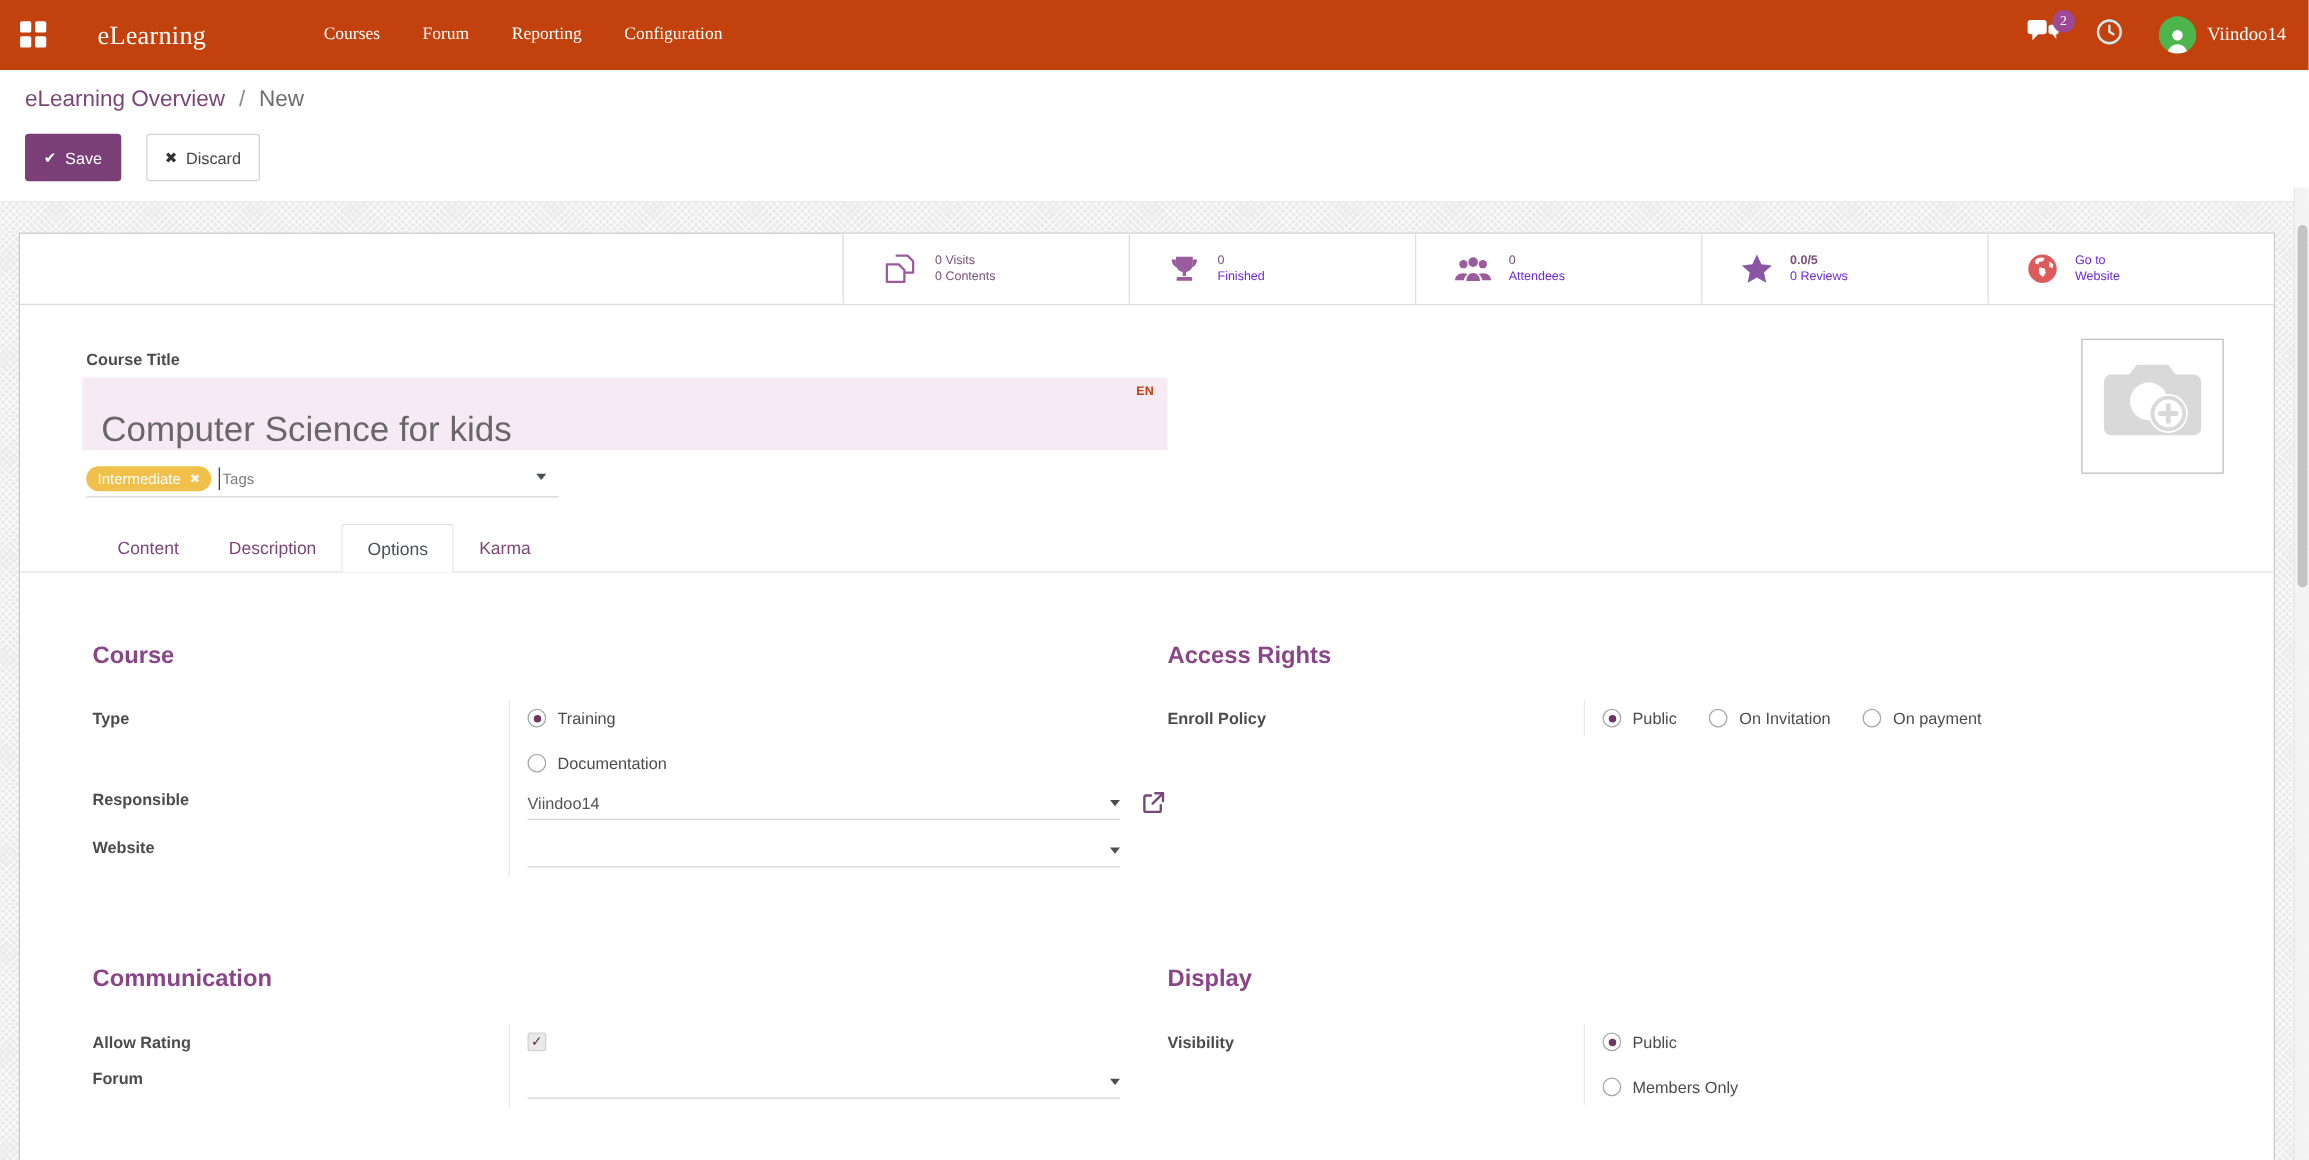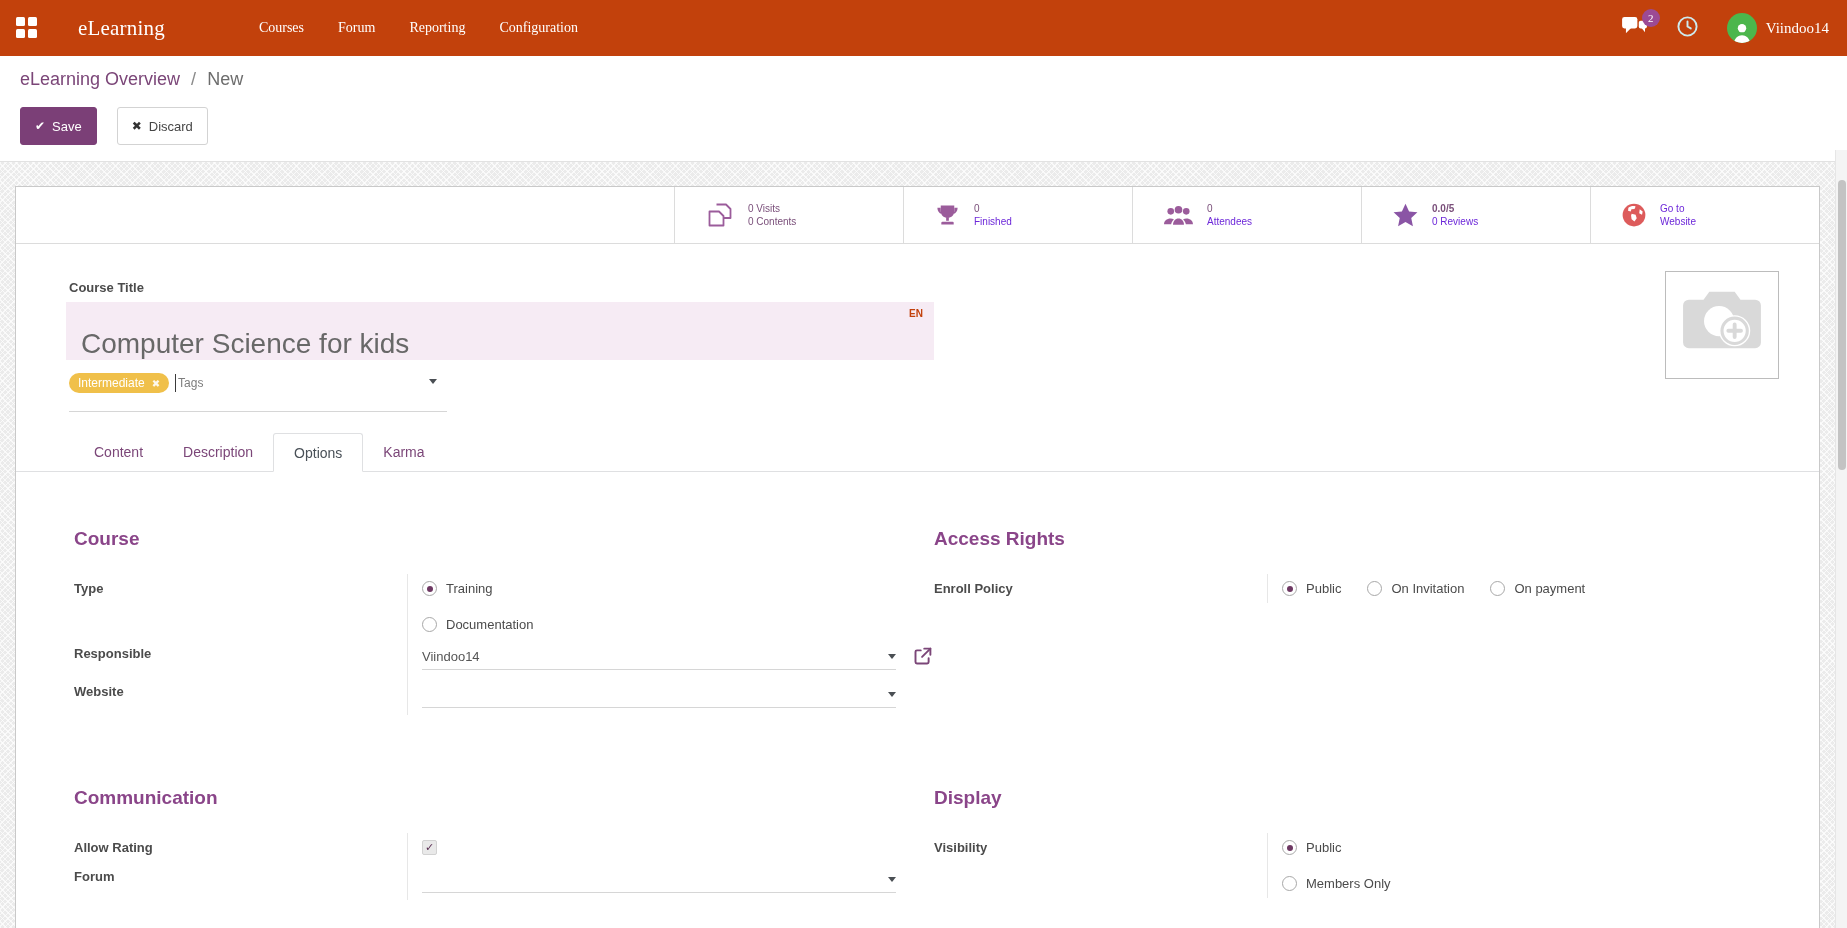--- a/index.html
+++ b/index.html
@@ -56,21 +56,21 @@
   .st-purple { color:#7a4f7a; }
   .st-gray { color:#6d28d9; }
   .st-bold { font-weight:bold; }
 
   
   .sheet-body { padding:36px 40px 0 50px; position:relative; }
   .title-label { font-size:13px; font-weight:bold; color:#4b4b4b; margin:0 0 7px 3px; }
   .title-input { width:868px; height:58px; background:#f6ebf4; position:relative; display:flex; align-items:flex-end; padding-left:15px; cursor:text; }
   .title-text { font-size:28px; color:#686868; }
   .lang-badge { position:absolute; top:6px; right:11px; font-size:10px; font-weight:bold; color:#c2410c; cursor:pointer; }
-  .tags-field { width:378px; margin:13px 0 0 3px; border-bottom:1px solid #d6d6d6; display:flex; align-items:center; padding-bottom:18px; position:relative; cursor:text; }
+  .tags-field { width:378px; margin:13px 0 0 3px; border-bottom:1px solid #d6d6d6; display:flex; align-items:center; padding-bottom:4px; position:relative; cursor:text; }
   .tag-pill { background:#f0c04a; color:#fff; border-radius:11px; font-size:12px; padding:3px 9px; display:inline-flex; align-items:center; gap:7px; cursor:default; }
   .tag-x { font-size:10px; cursor:pointer; opacity:.9; }
   .text-cursor { width:1px; height:18px; background:#3a3a3a; margin-left:6px; }
   .tags-ph { color:#7d7d7d; font-size:12px; margin-left:2px; }
   .caret { width:0; height:0; border-left:4.5px solid transparent; border-right:4.5px solid transparent; border-top:5.5px solid #4a4f54; cursor:pointer; }
   .tags-field .caret { position:absolute; right:10px; top:6px; }
   .img-placeholder { position:absolute; top:27px; right:40px; width:114px; height:108px; border:1px solid #bcbcbc; background:#fff; display:flex; align-items:center; justify-content:center; cursor:pointer; }
 
   
   .tabs { margin-top:21px; padding-left:58px; border-bottom:1px solid #dfe0e2; display:flex; }

